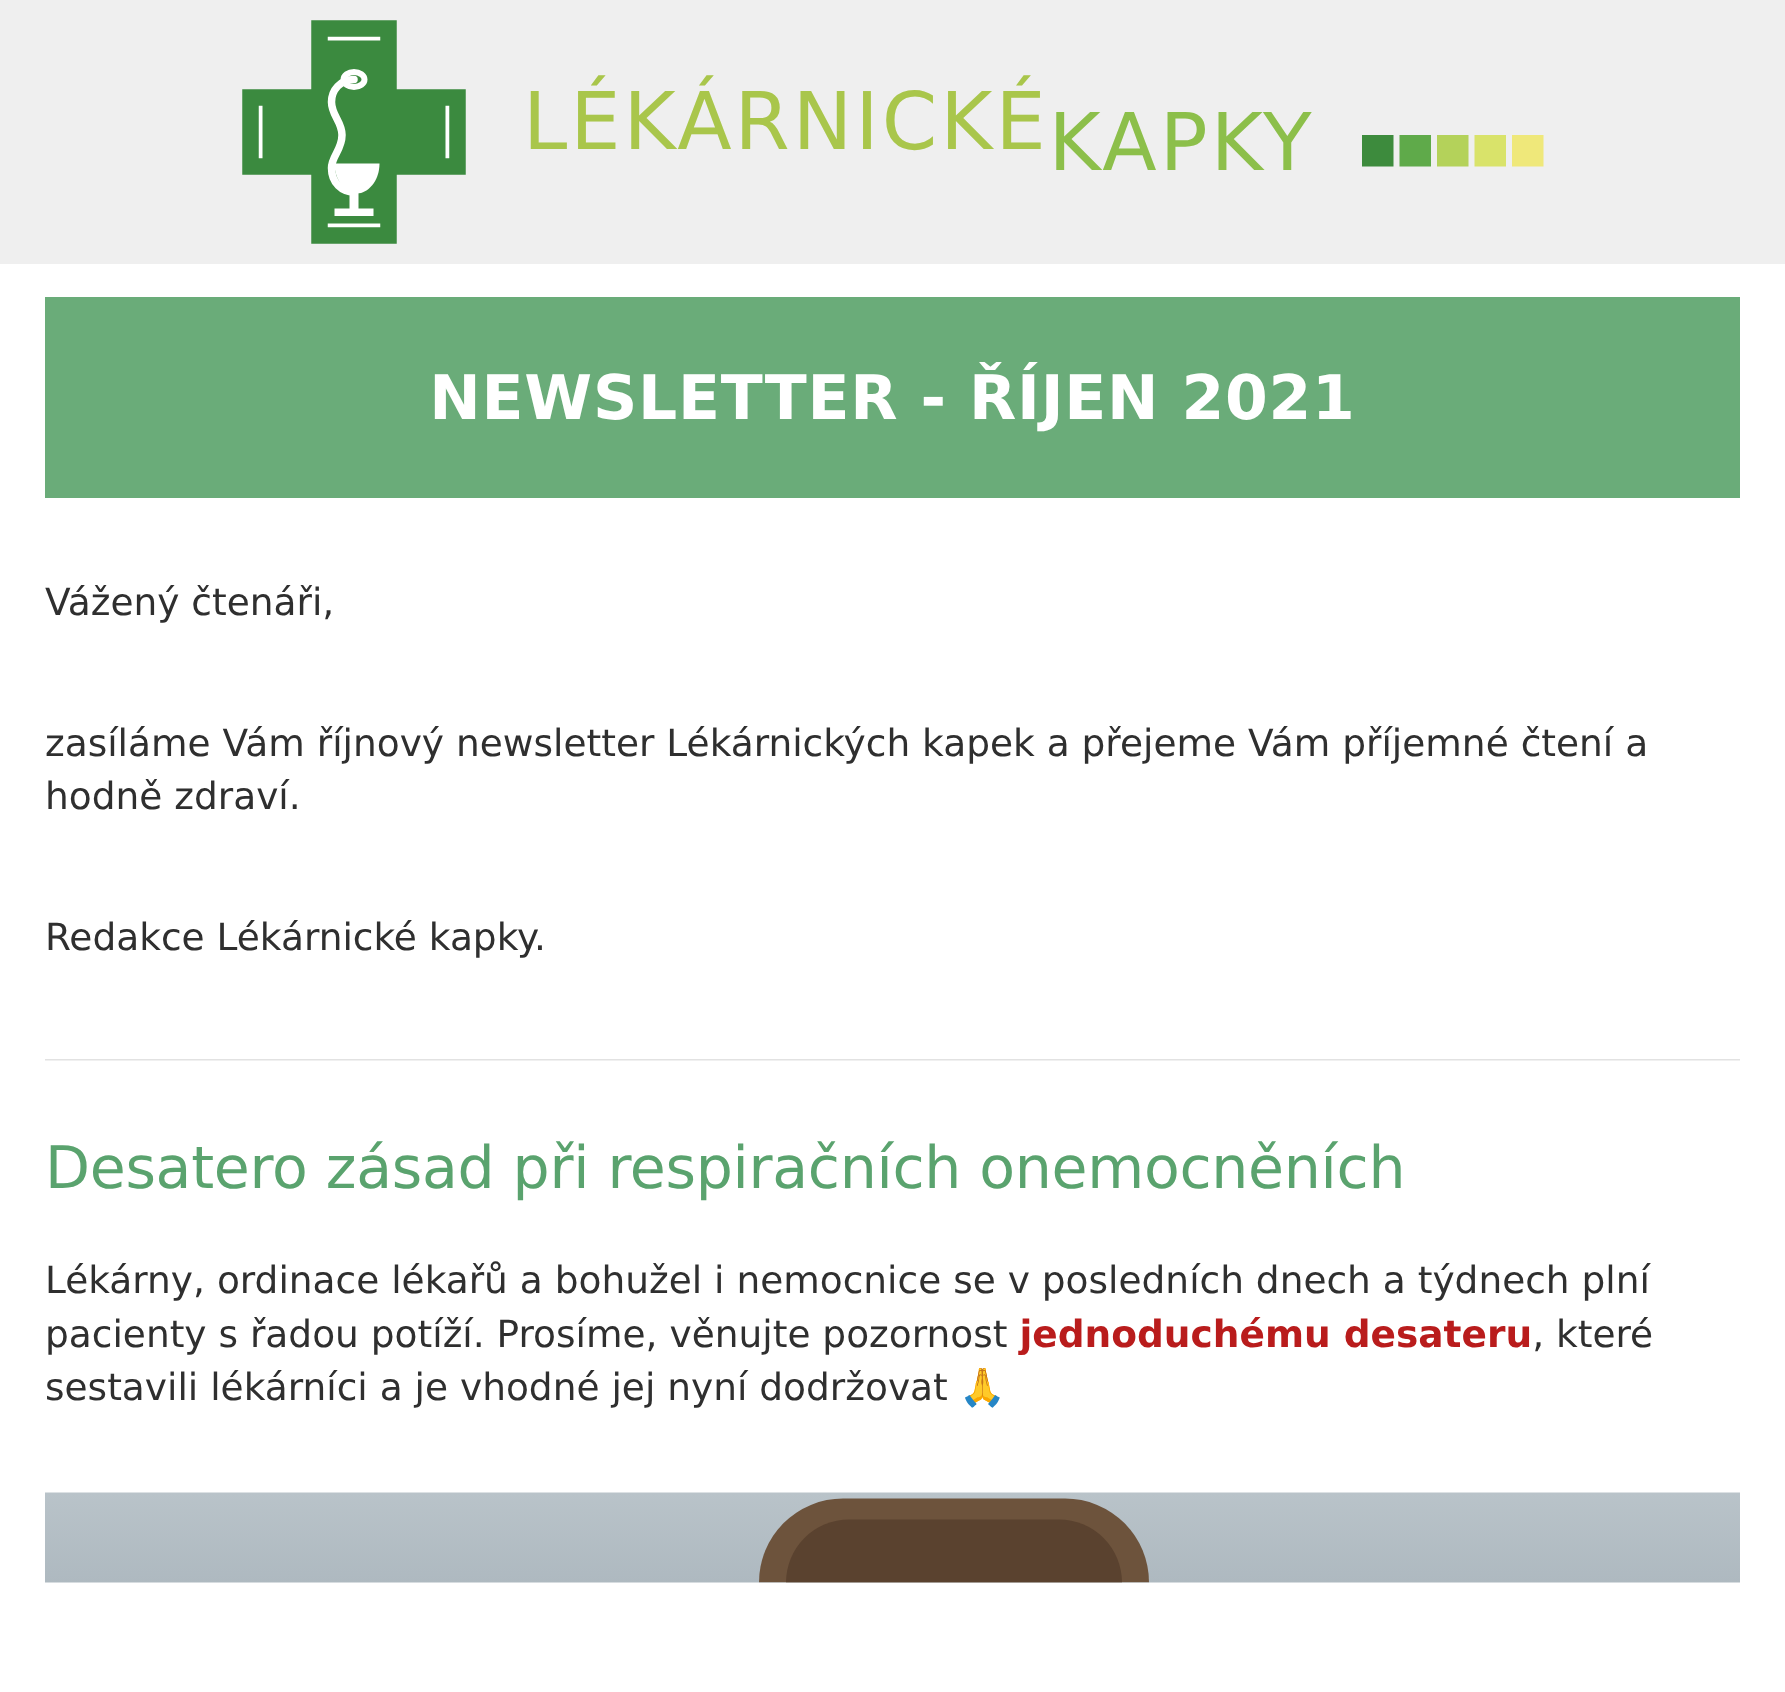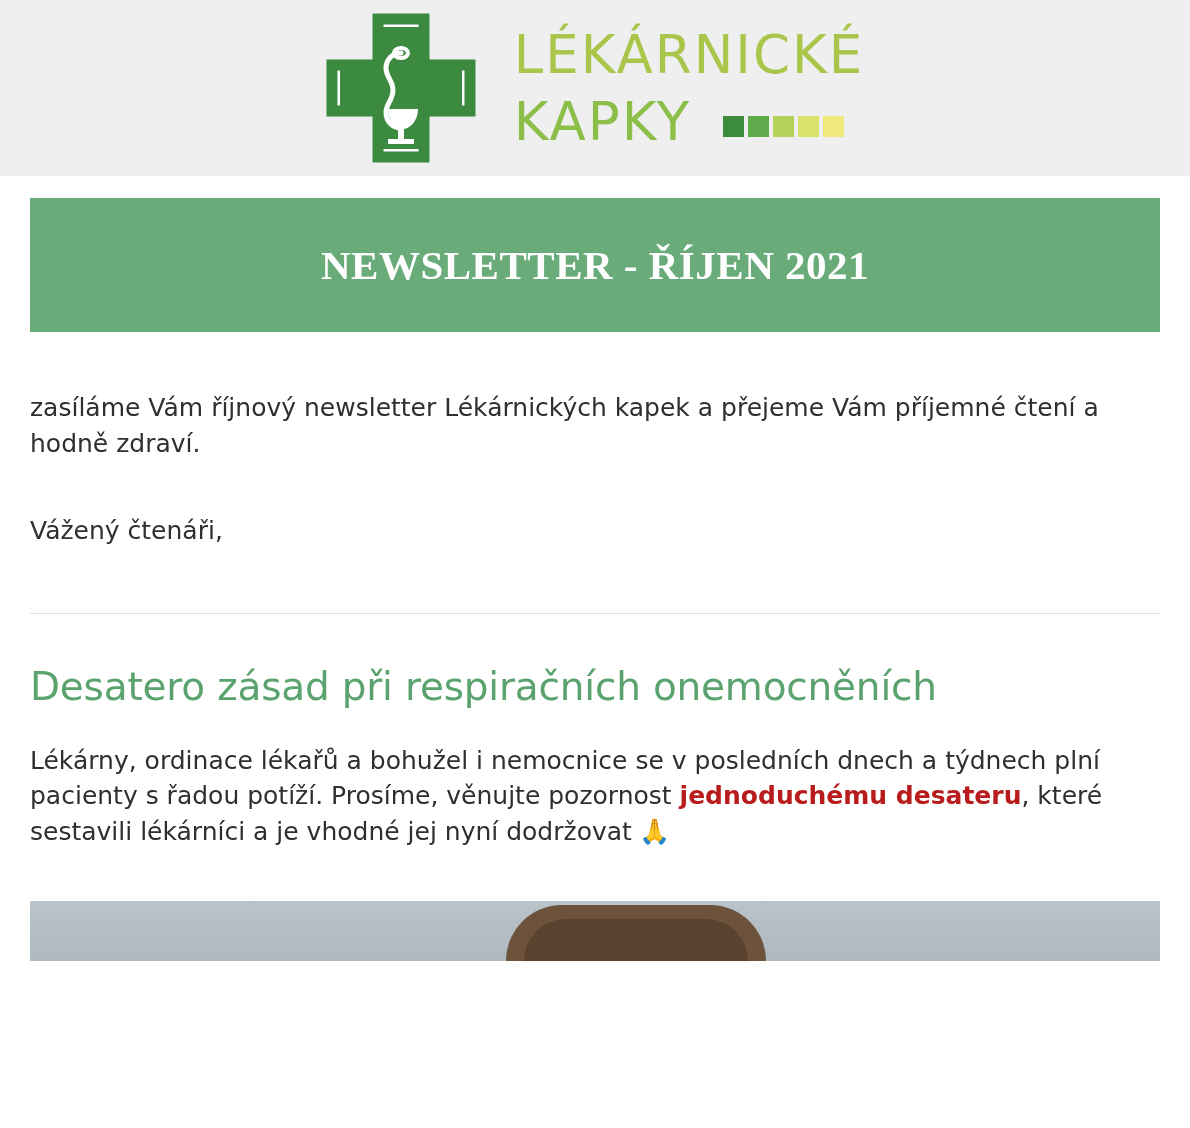--- a/index.html
+++ b/index.html
@@ -28,21 +28,20 @@
     align-items: center;
     gap: 26px;
   }
   .cross-logo {
     width: 150px;
     height: 150px;
     flex: 0 0 auto;
   }
   .brand-text {
     display: flex;
-    flex-direction: column;
     line-height: 1;
     margin-left: 12px;
   }
   .brand-line1 {
     font-size: 53px;
     letter-spacing: 2px;
     color: #a9c64b;
     font-weight: 400;
   }
   .brand-line2-row {
@@ -68,21 +67,20 @@
   }
 
   
   .title-bar {
     margin: 22px 30px 0 30px;
     background: #6aac79;
     height: 134px;
     display: flex;
     align-items: center;
     justify-content: center;
-    font-family: Liberation Serif, serif;
   }
   .title-bar h1 {
     margin: 0;
     color: #ffffff;
     font-size: 41px;
     font-weight: bold;
     letter-spacing: .5px;
     text-align: center;
   }
 
@@ -184,24 +182,25 @@
 
   </div>
 </div>
 
 <div class="title-bar">
   <h1>NEWSLETTER - ŘÍJEN 2021</h1>
 </div>
 
 <div class="content">
 
+  <p class="para p-greeting">Vážený čtenáři,</p>
+
   <p class="para p-intro">zasíláme Vám říjnový newsletter Lékárnických kapek a přejeme Vám příjemné čtení a hodně zdraví.</p>
 
-  <p class="para p-greeting">Vážený čtenáři,</p>
-
+  <p class="para p-sign">Redakce Lékárnické kapky.</p>
 
   <hr class="divider">
 
   <h2 class="section-title">Desatero zásad při respiračních onemocněních</h2>
 
   <p class="para p-body">
     <span>Lékárny, ordinace lékařů a bohužel i nemocnice se v posledních dnech a týdnech plní pacienty s řadou potíží. Prosíme, věnujte pozornost </span><b>jednoduchému desateru</b><span>, které sestavili lékárníci a je vhodné jej nyní dodržovat </span><span class="emoji">🙏</span>
   </p>
 
 </div>

